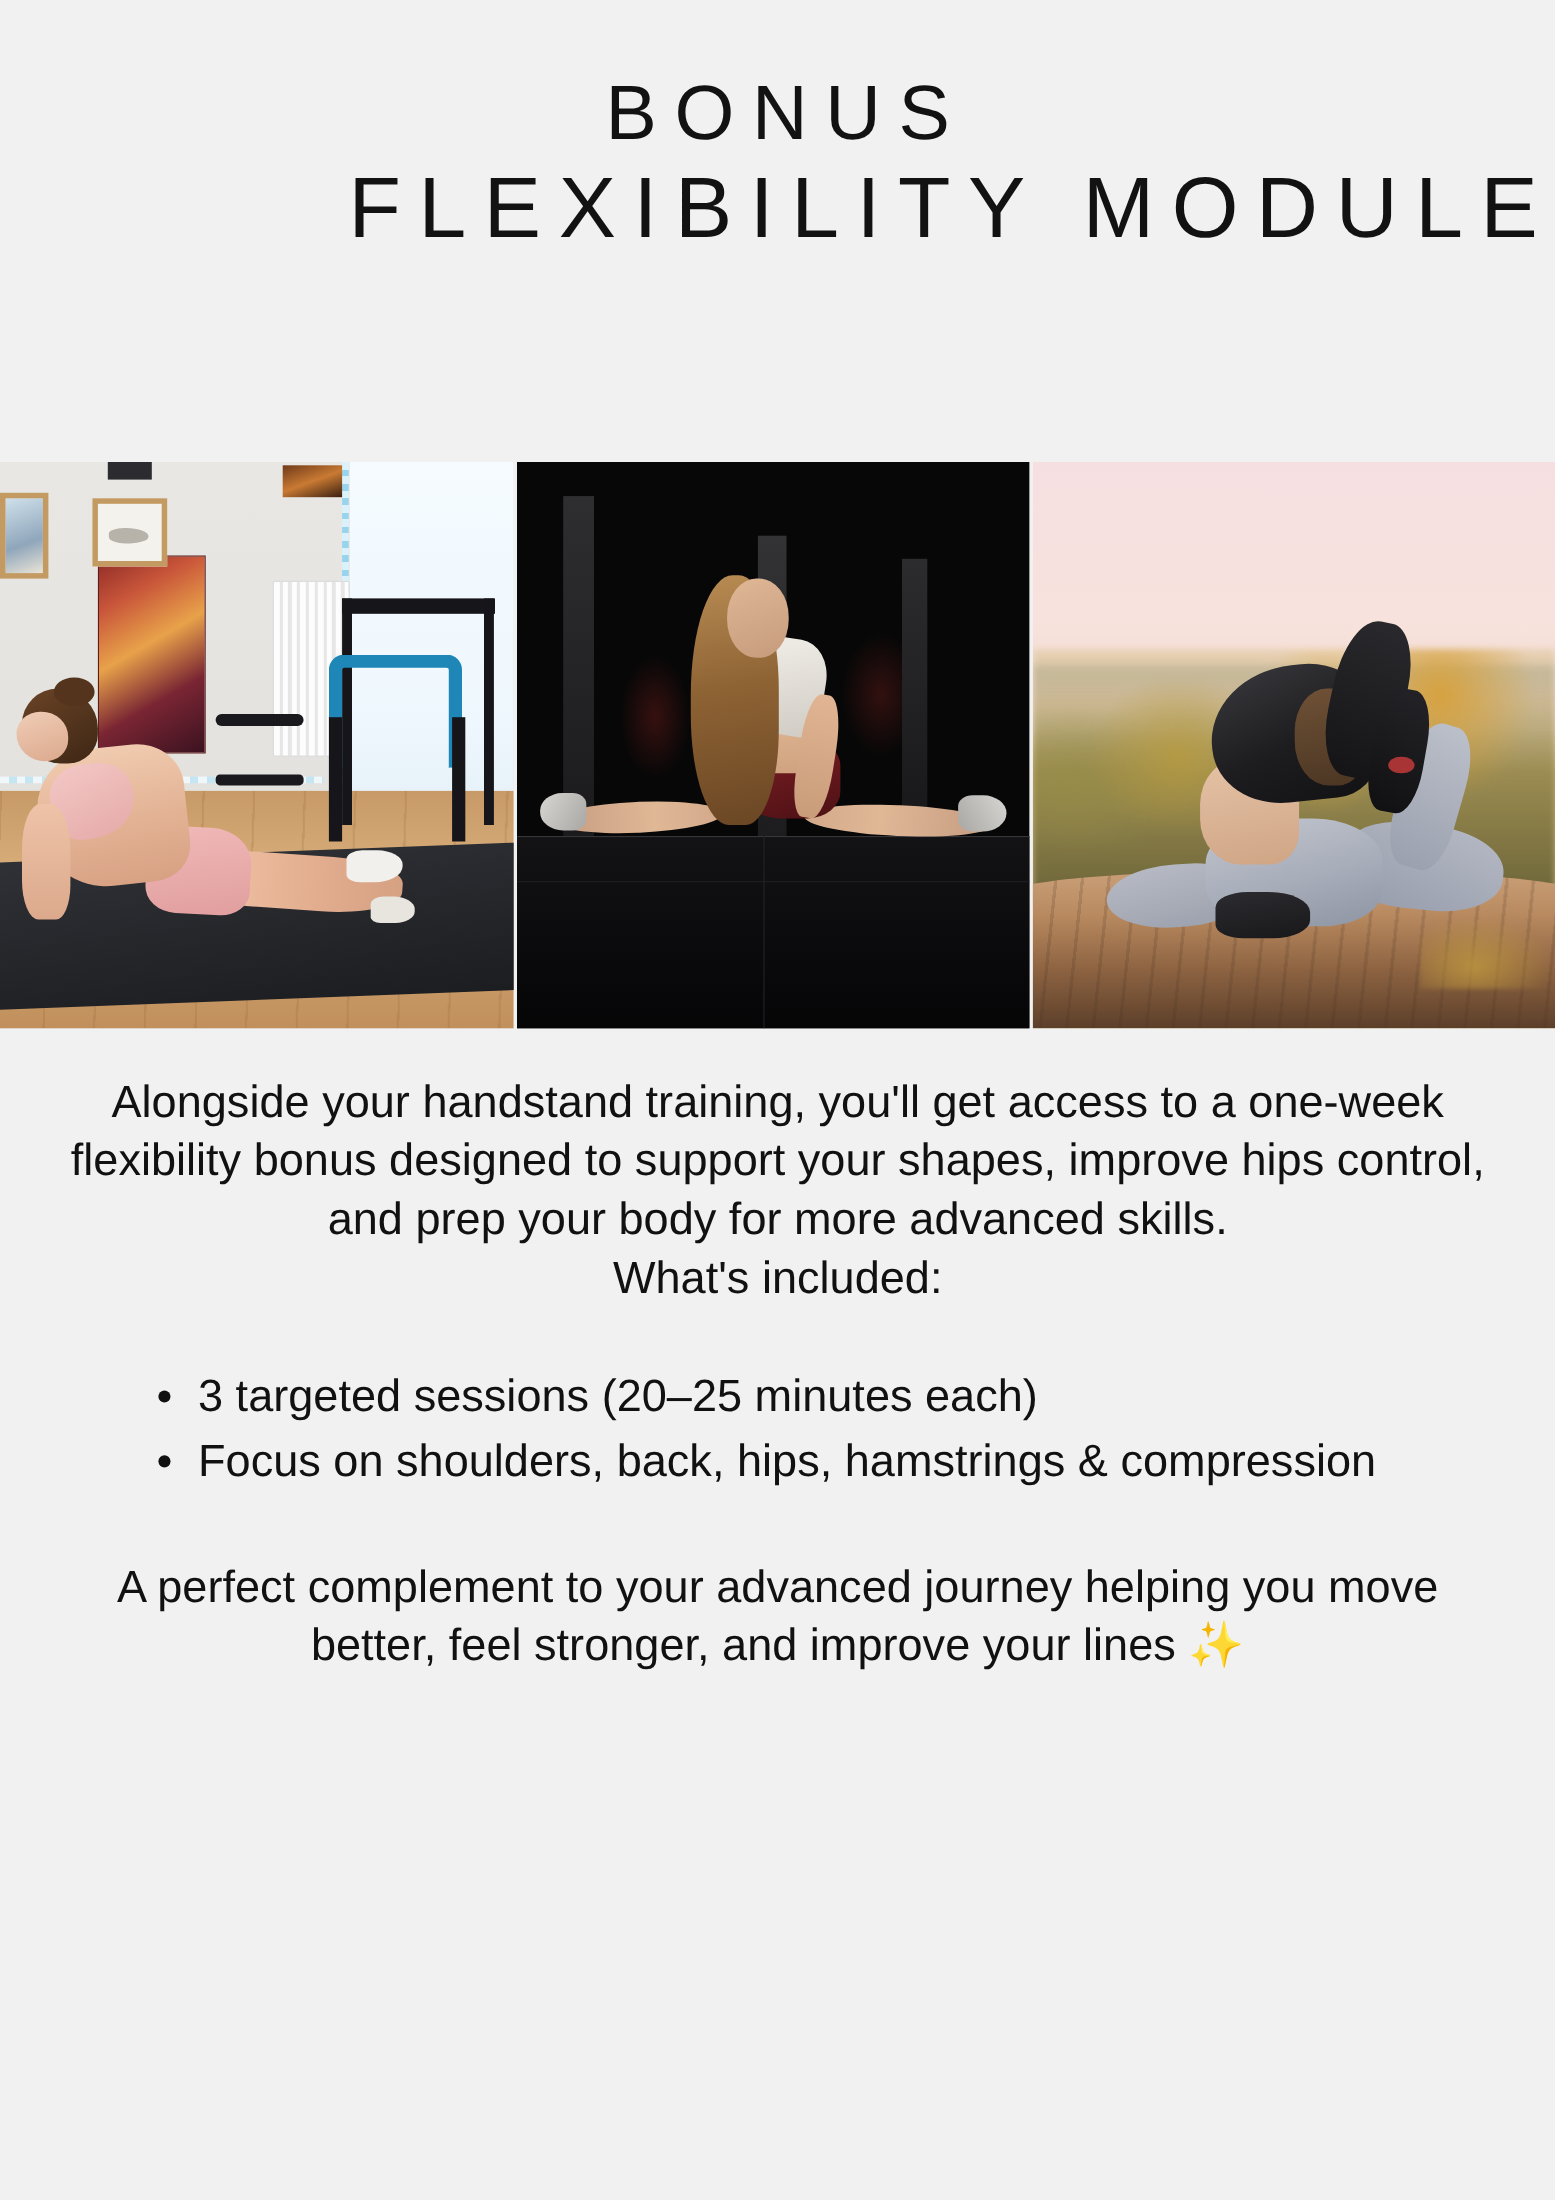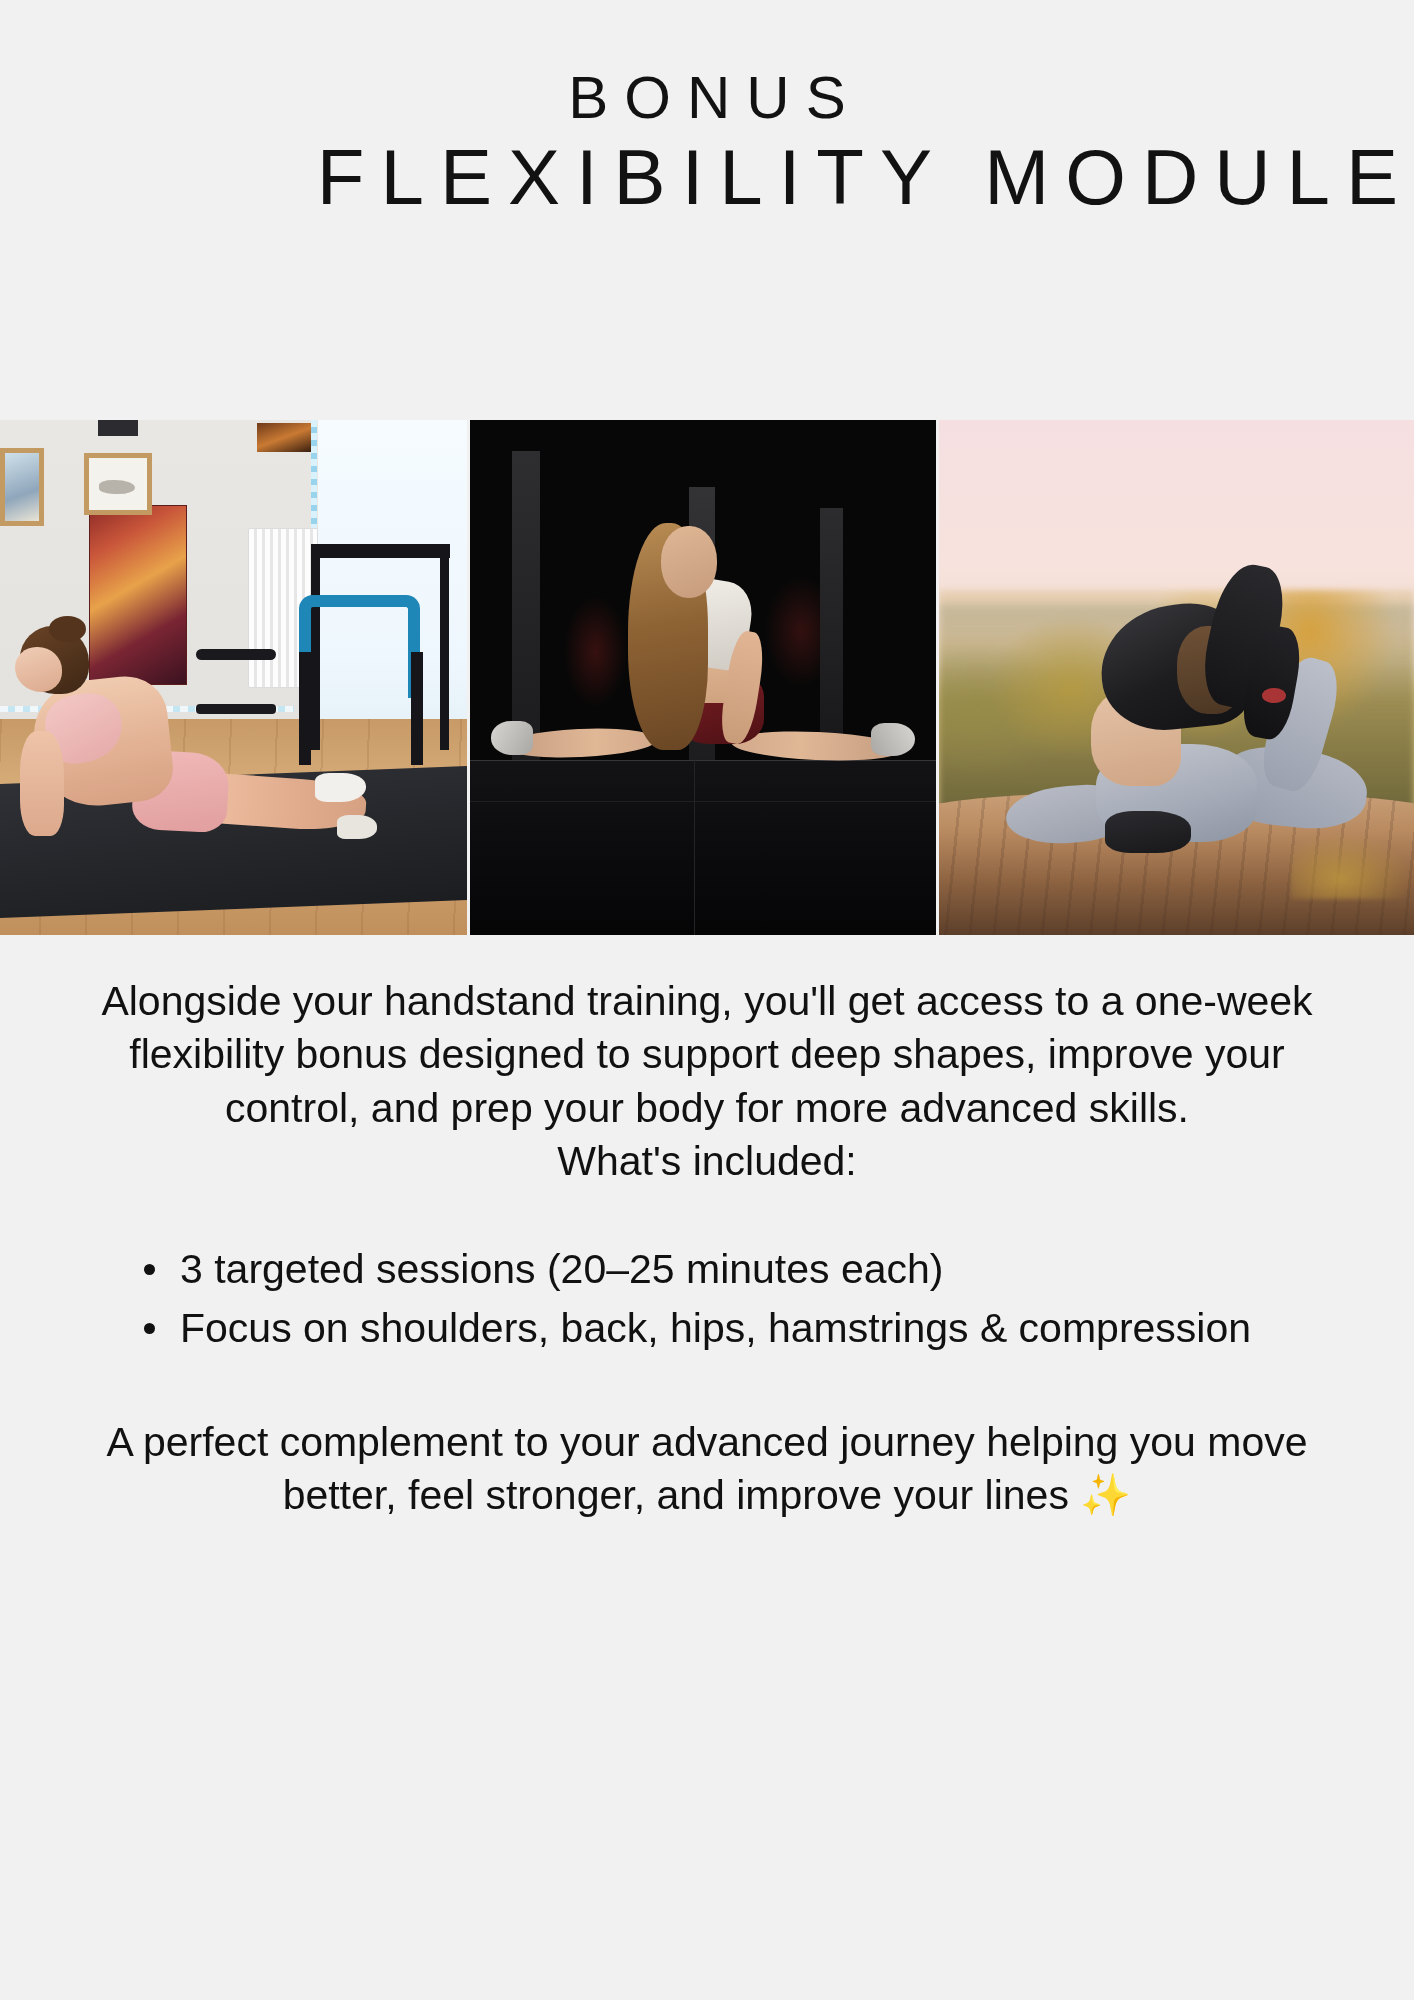--- a/index.html
+++ b/index.html
@@ -14,21 +14,21 @@
 
   
   .header { padding-top:66px; text-align:center; }
   .title-line {
     font-family:"Liberation Sans", sans-serif;
     font-weight:300;
     color:#121212;
     line-height:1.05;
     white-space:nowrap;
   }
-  .title-line-1 { font-size:60px; letter-spacing:16px; text-indent:16px; }
+  .title-line-1 { font-size:70px; letter-spacing:16px; text-indent:16px; }
   .title-line-2 { font-size:78px; letter-spacing:16px; text-indent:16px; margin-top:8px;text-align:right; }
   .byline {
     margin-top:48px;
     font-size:40px;
     font-weight:400;
     letter-spacing:7px;
     text-indent:7px;
     color:#141414;
   }
 
@@ -327,21 +327,21 @@
       <div class="p3-croptop"></div>
       <div class="p3-head"></div>
       <div class="p3-arm-up"></div>
       <div class="p3-forearm"></div>
       <div class="p3-logo"></div>
     </div>
 
   </div>
 
   <div class="content">
-    <p class="intro"><span>Alongside your handstand training, you'll get access to a one-week flexibility bonus designed to support deep shapes, improve your control, and prep your body for more advanced skills.</span><br><span>What's included:</span></p>
+    <p class="intro"><span>Alongside your handstand training, you'll get access to a one-week flexibility bonus designed to support your shapes, improve hips control, and prep your body for more advanced skills.</span><br><span>What's included:</span></p>
 
     <ul class="bullets">
       <li>3 targeted sessions (20–25 minutes each)</li>
       <li>Focus on shoulders, back, hips, hamstrings &amp; compression</li>
     </ul>
 
     <p class="outro"><span>A perfect complement to your advanced journey helping you move better, feel stronger, and improve your lines </span><span class="sparkle">✨</span></p>
   </div>
 
 </div>

